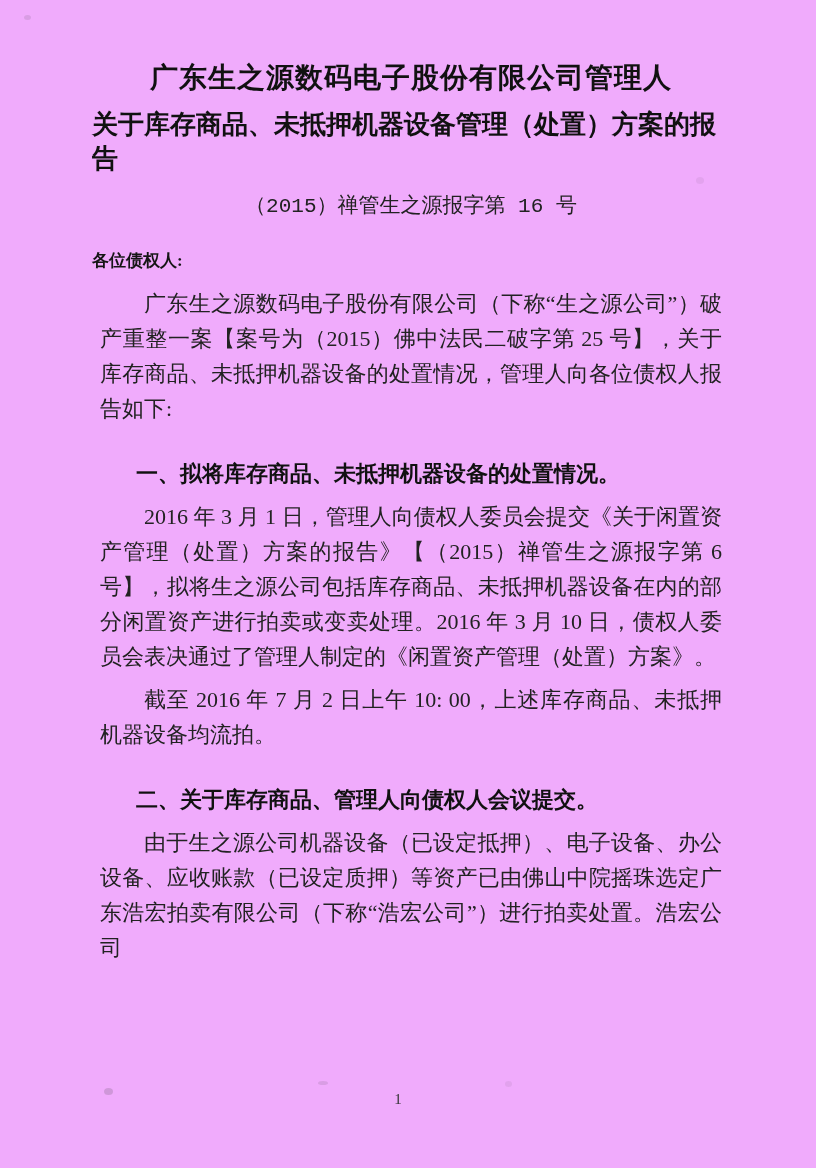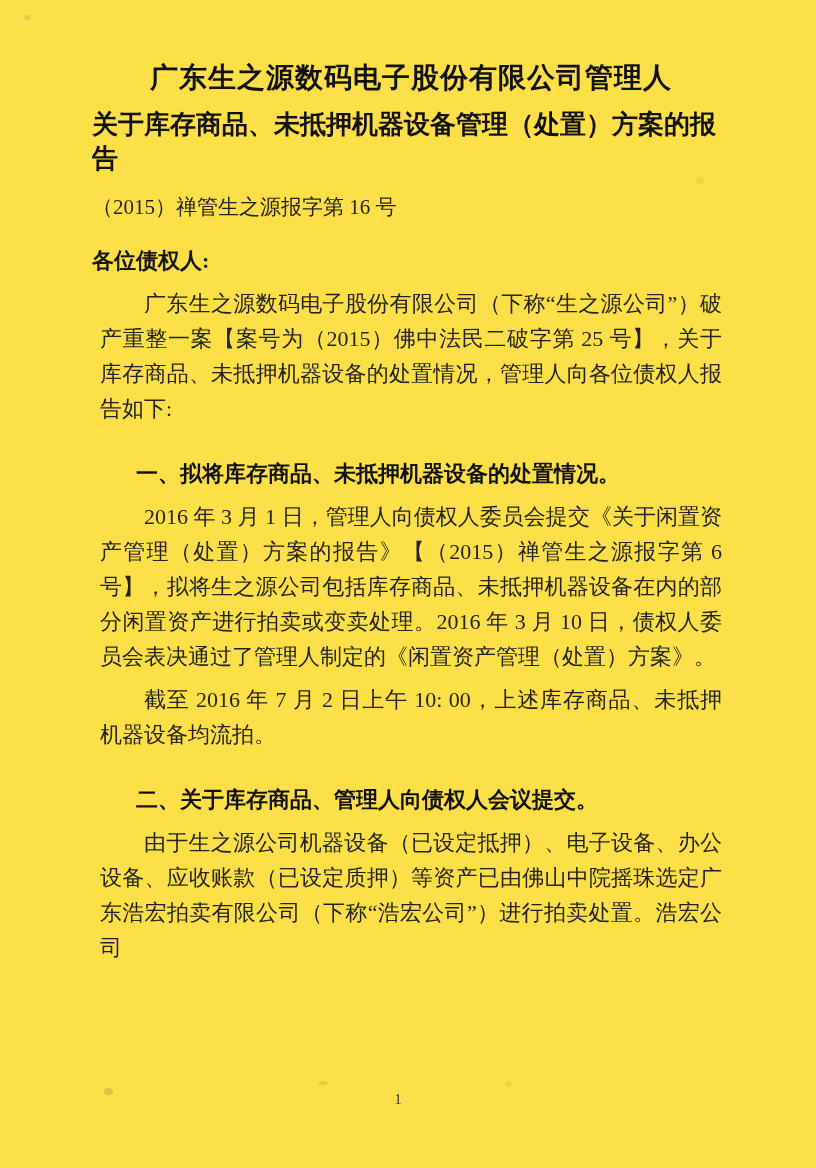--- a/index.html
+++ b/index.html
@@ -5,21 +5,21 @@
   html, body {
     margin: 0;
     padding: 0;
     background: #e8e8e8;
   }
   .page {
     position: relative;
     width: 816px;
     height: 1168px;
     margin: 0 auto;
-    background: #fde047;
+    background: #f0abfc;
     box-sizing: border-box;
     padding: 60px 86px 0 92px;
     font-family: "Liberation Serif", "DejaVu Serif", serif;
     color: #1d1d1d;
     overflow: hidden;
   }
   .doc-title-1 {
     font-size: 28px;
     font-weight: 700;
     text-align: center;
@@ -31,27 +31,28 @@
   .doc-title-2 {
     font-size: 26px;
     font-weight: 700;
     text-align: left;
     color: #111;
     margin: 0 0 9px 0;
     line-height: 34px;
   }
   .doc-number {
     font-size: 21px;
-    text-align: left;
+    text-align: center;
     line-height: 30px;
     margin: 16px 0 7px 0;
     color: #222;
+    font-family: Liberation Mono, monospace;
   }
   .salutation {
-    font-size: 22px;
+    font-size: 17px;
     font-weight: 700;
     line-height: 35px;
     margin-top: 21px;
     color: #151515;
   }
   .para {
     font-size: 22px;
     line-height: 35px;
     margin: 8px;
     text-align: justify;

